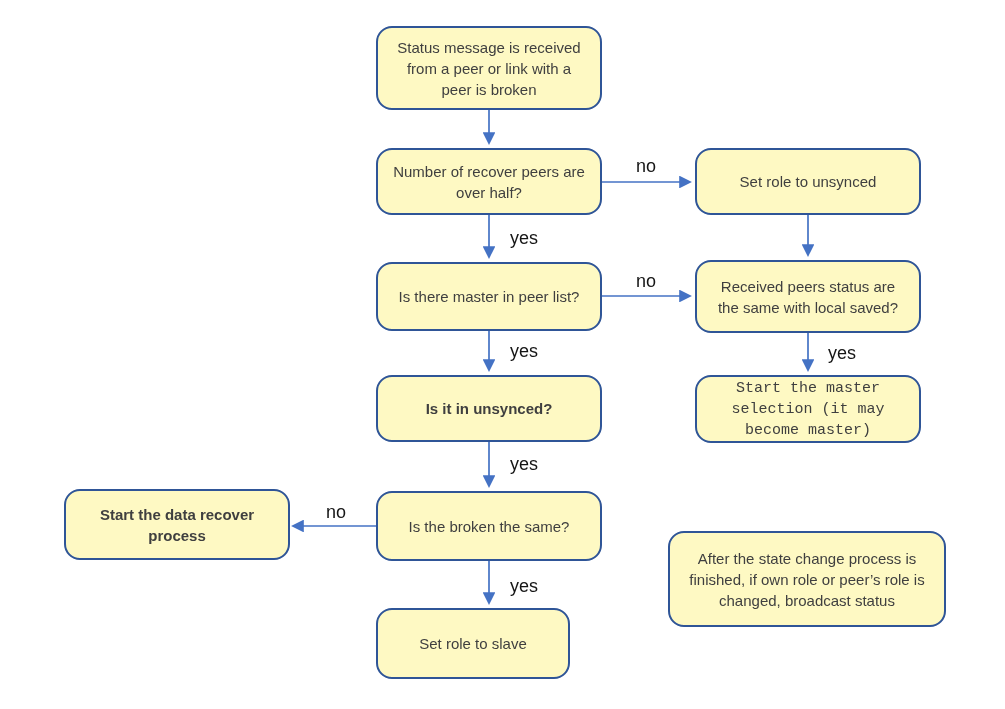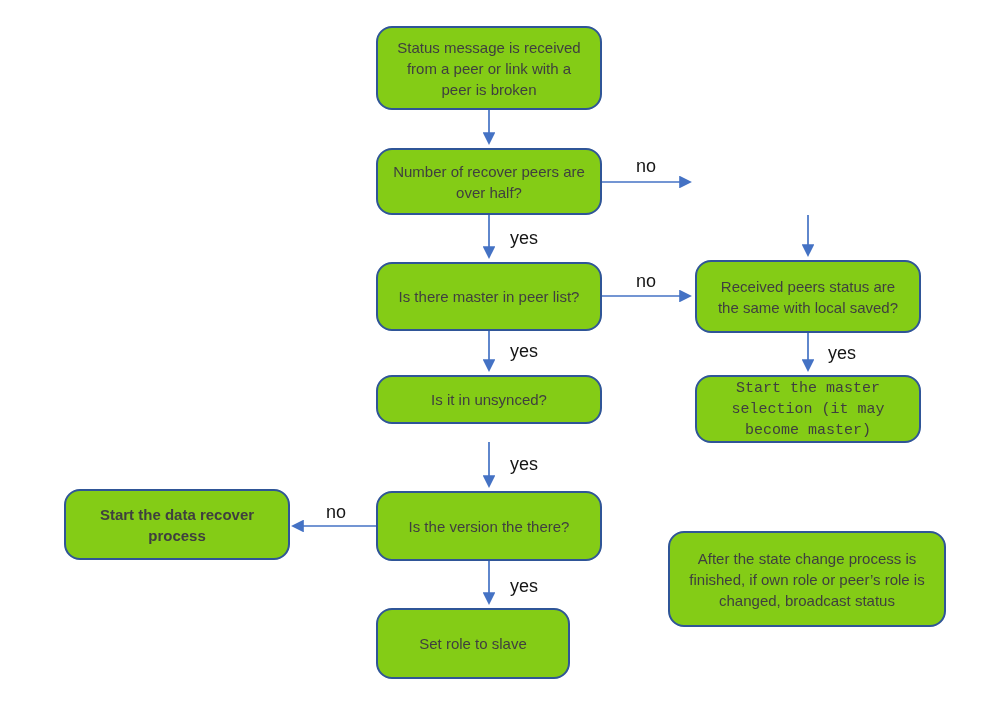--- a/index.html
+++ b/index.html
@@ -10,21 +10,21 @@
   }
   #canvas {
     position: relative;
     width: 1005px;
     height: 709px;
     background: #ffffff;
     overflow: hidden;
   }
   .node {
     position: absolute;
-    background: #84cc16;
+    background: #fef9c3;
     border: 2.5px solid #2f5597;
     border-radius: 16px;
     display: flex;
     align-items: center;
     justify-content: center;
     text-align: center;
     font-size: 15px;
     color: #3f3f3f;
     line-height: 1.4;
     padding: 6px 12px;
@@ -68,30 +68,31 @@
       <path d="M489,442 L489,486" marker-end="url(#arrowhead)"></path>
       <path d="M376,526 L293,526" marker-end="url(#arrowhead)"></path>
       <path d="M489,561 L489,603" marker-end="url(#arrowhead)"></path>
     </g>
   </svg>
 
   <div class="node" style="left:376px; top:26px;  width:226px; height:84px;">Status message is received from a peer or link with a peer is broken</div>
 
   <div class="node" style="left:376px; top:148px; width:226px; height:67px;">Number of recover peers are over half?</div>
 
+  <div class="node" style="left:695px; top:148px; width:226px; height:67px;">Set role to unsynced</div>
 
   <div class="node" style="left:376px; top:262px; width:226px; height:69px;">Is there master in peer list?</div>
 
   <div class="node" style="left:695px; top:260px; width:226px; height:73px;">Received peers status are the same with local saved?</div>
 
   <div class="node" style="left:695px; top:375px; width:226px; height:68px;font-family:Liberation Mono, monospace;">Start the master selection (it may become master)</div>
 
-  <div class="node" style="left:376px; top:375px; width:226px; height:49px;">Is it in unsynced?</div>
+  <div class="node" style="left:376px; top:375px; width:226px; height:67px;font-weight:bold;">Is it in unsynced?</div>
 
-  <div class="node" style="left:376px; top:491px; width:226px; height:70px;">Is the version the there?</div>
+  <div class="node" style="left:376px; top:491px; width:226px; height:70px;">Is the broken the same?</div>
 
   <div class="node" style="left:64px;  top:489px; width:226px; height:71px;font-weight:bold;">Start the data recover process</div>
 
   <div class="node" style="left:376px; top:608px; width:194px; height:71px;">Set role to slave</div>
 
   <div class="node" style="left:668px; top:531px; width:278px; height:96px;text-align:center;">After the state change process is finished, if own role or peer’s role is changed, broadcast status</div>
 
   <span class="edge-label" style="left:646px; top:166px;">no</span>
 
   <span class="edge-label" style="left:524px; top:238px;">yes</span>

